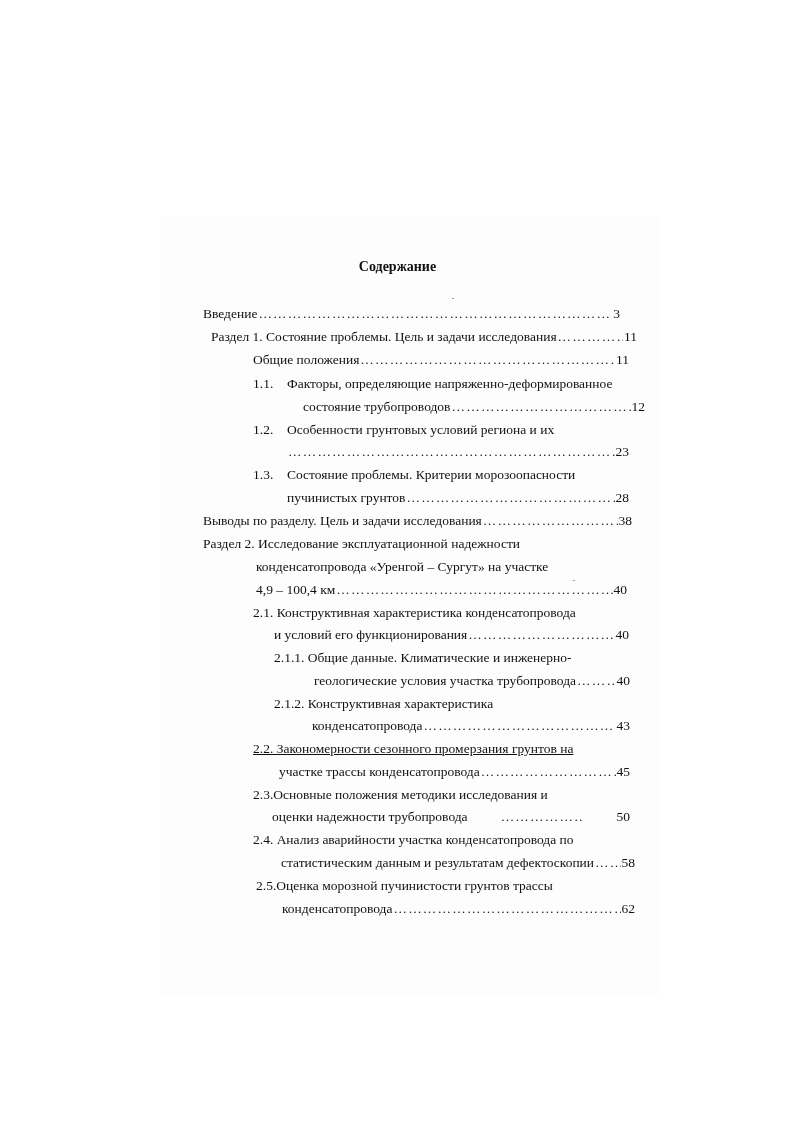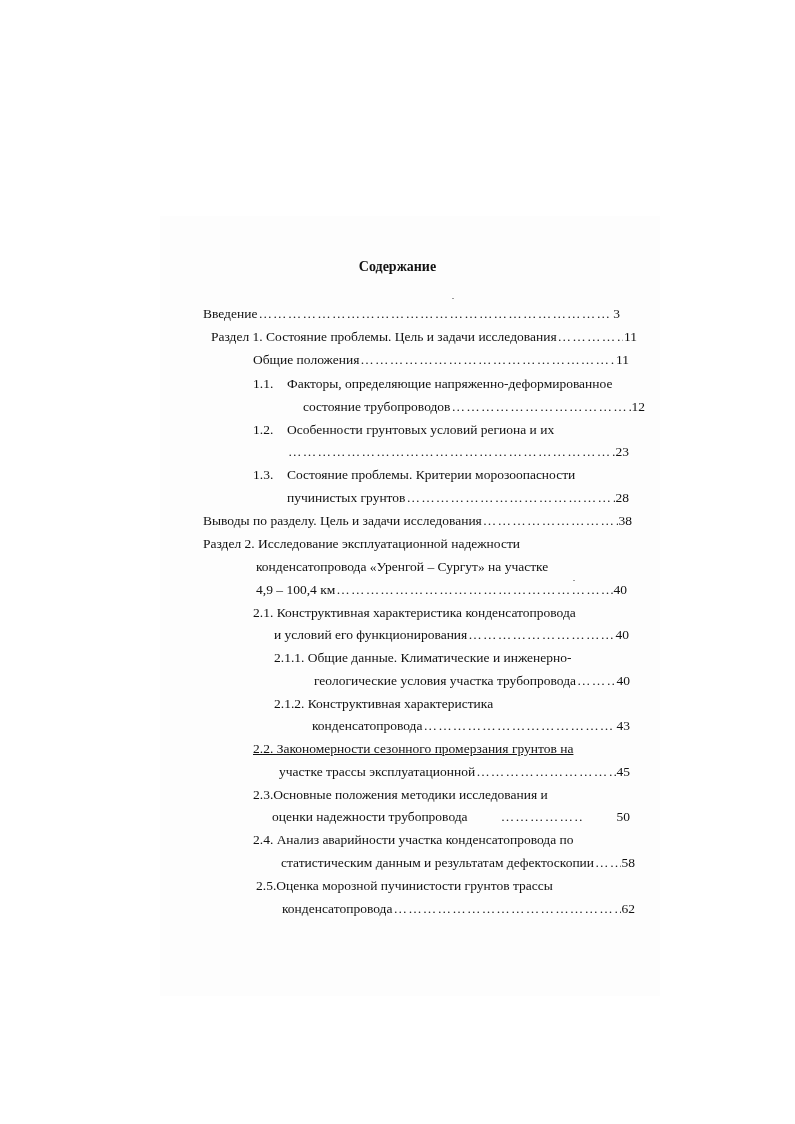--- a/index.html
+++ b/index.html
@@ -110,21 +110,21 @@
 
 <div class="line" style="left:274px; top:696px;">2.1.2. Конструктивная характеристика</div>
 <div class="toc-row" style="left:312px; top:718px; width:318px;">
   <span class="txt">конденсатопровода</span>
   <span class="dots"></span>
   <span class="page">43</span>
 </div>
 
 <div class="line" style="left:253px; top:741px;text-decoration:underline;">2.2. Закономерности сезонного промерзания грунтов на</div>
 <div class="toc-row" style="left:279px; top:764px; width:351px;">
-  <span class="txt">участке трассы эксплуатационной</span>
+  <span class="txt">участке трассы конденсатопровода</span>
   <span class="dots"></span>
   <span class="page">45</span>
 </div>
 
 <div class="line" style="left:253px; top:787px;">2.3.Основные положения методики исследования и</div>
 <div class="toc-row" style="left:272px; top:809px; width:358px;gap:32px;">
   <span class="txt">оценки надежности трубопровода</span>
   <span class="dots"></span>
   <span class="page">50</span>
 </div>

